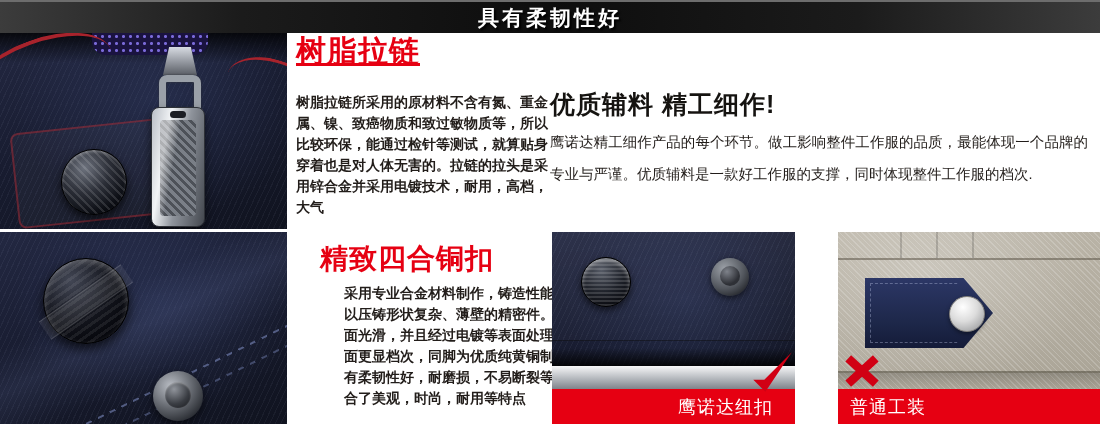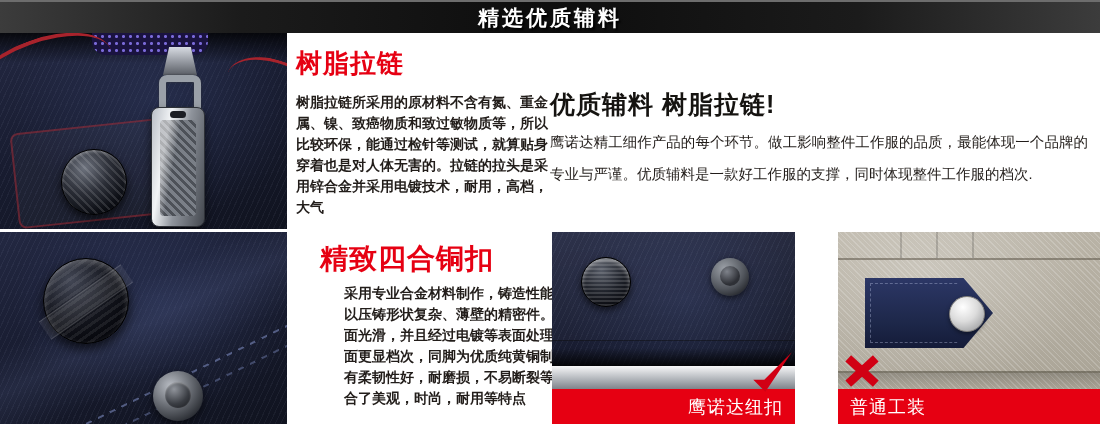--- a/index.html
+++ b/index.html
@@ -84,21 +84,21 @@
   .pb-snap{position:absolute;left:153px;top:139px;width:50px;height:50px;border-radius:50%;
     background:radial-gradient(circle at 35% 30%, #b9bdc4, #6b6f76 42%, #2b2e34 78%);
     box-shadow:0 3px 8px rgba(0,0,0,.6);}
   .pb-snap-dome{position:absolute;left:12px;top:11px;width:26px;height:26px;border-radius:50%;
     background:radial-gradient(circle at 35% 28%, #90949b, #3a3d43 58%, #15161a);
     box-shadow:inset 0 1px 2px rgba(255,255,255,.4);}
   
   .label-bar{position:absolute;left:0;bottom:0;width:100%;height:35px;background:#e60012;
     display:flex;align-items:center;box-sizing:border-box;}
   .label-bar span{color:#fff;font-size:18px;letter-spacing:1px;}
-  .bar-right{justify-content:flex-end;padding-right:12px;text-align:center;}
+  .bar-right{justify-content:flex-end;padding-right:22px;text-align:center;}
   .bar-left{justify-content:flex-start;padding-left:12px;}
   .mark{position:absolute;z-index:3;}
   
   .pc-flap{position:absolute;left:0;top:0;width:100%;height:108px;
     background:linear-gradient(180deg, rgba(255,255,255,.05), rgba(255,255,255,.02));
     border-bottom:1px solid rgba(0,0,0,.45);}
   .pc-btn{position:absolute;left:29px;top:25px;width:48px;height:48px;border-radius:50%;
     background:
       repeating-linear-gradient(0deg, rgba(255,255,255,.14) 0 2px, transparent 2px 4px),
       radial-gradient(circle at 40% 25%, #565b66 0%, #1d2028 50%, #090a0f 82%);
@@ -124,38 +124,38 @@
     border:1px dashed rgba(200,210,240,.35);
     clip-path:polygon(0 0,78% 0,100% 50%,78% 100%,0 100%);}
   .pd-btn{position:absolute;left:111px;top:64px;width:34px;height:34px;border-radius:50%;
     background:radial-gradient(circle at 38% 30%, #ffffff, #dcdcdc 45%, #a2a3a5 85%);
     border:1px solid #83817c;box-shadow:0 2px 4px rgba(0,0,0,.4);}
   .pd-seam-bot{position:absolute;left:0;top:139px;width:100%;height:2px;background:rgba(70,65,52,.5);}
   .pd-shadow{position:absolute;left:0;top:141px;width:100%;height:16px;
     background:linear-gradient(180deg,rgba(0,0,0,.18),transparent);}
   
   .red-heading{position:absolute;left:296px;margin:0;color:#e60012;font-weight:bold;}
-  .h-zip{top:46px;font-size:26px;letter-spacing:1px;}
+  .h-zip{top:31px;font-size:30px;letter-spacing:1px;text-decoration:underline;}
   .h-btn{top:240px;font-size:28px;letter-spacing:1px;margin-left:24px;}
   .body-text{position:absolute;left:296px;width:252px;margin:0;color:#221d1a;
     font-size:14px;line-height:21px;text-align:justify;font-weight:bold;}
   .t-zip{top:92px;}
   .t-btn{top:283px;margin-left:48px;}
   .q-heading{position:absolute;left:550px;top:88px;margin:0;color:#151310;
     font-size:25px;font-weight:bold;letter-spacing:1px;}
   .q-body{position:absolute;left:550px;top:126px;width:538px;margin:0;color:#221d1a;
     font-size:14.5px;line-height:32px;text-align:justify;}
 </style>
 </head>
 <body>
 
 <div class="stage">
 
   <header class="banner">
-    <span class="banner-title">精选优质辅料</span>
+    <span class="banner-title">具有柔韧性好</span>
   </header>
 
   <figure class="photo navy" style="left:0;top:33px;width:287px;height:196px;margin:0;">
     <div class="pa-topshadow"></div>
     <div class="pa-collar"></div>
     <div class="pa-red-trim"></div>
     <div class="pa-red-trim2"></div>
     <div class="pa-pocket"></div>
     <div class="pa-button"></div>
     <div class="pa-slider"></div>
@@ -176,21 +176,21 @@
     <div class="pb-snap">
       <div class="pb-snap-dome"></div>
     </div>
   </figure>
 
   <h2 class="red-heading h-zip">树脂拉链</h2>
   <p class="body-text t-zip">树脂拉链所采用的原材料不含有氮、重金属、镍、致癌物质和致过敏物质等，所以比较环保，能通过检针等测试，就算贴身穿着也是对人体无害的。拉链的拉头是采用锌合金并采用电镀技术，耐用，高档，大气</p>
   <h2 class="red-heading h-btn">精致四合铜扣</h2>
   <p class="body-text t-btn">采用专业合金材料制作，铸造性能好，可以压铸形状复杂、薄壁的精密件。铸件表面光滑，并且经过电镀等表面处理，使扣面更显档次，同脚为优质纯黄铜制作，具有柔韧性好，耐磨损，不易断裂等特点综合了美观，时尚，耐用等特点</p>
 
-  <h2 class="q-heading">优质辅料 树脂拉链!</h2>
+  <h2 class="q-heading">优质辅料 精工细作!</h2>
   <p class="q-body">鹰诺达精工细作产品的每个环节。做工影响整件工作服的品质，最能体现一个品牌的专业与严谨。优质辅料是一款好工作服的支撑，同时体现整件工作服的档次.</p>
 
   <figure class="photo navy" style="left:552px;top:232px;width:243px;height:192px;margin:0;">
     <div class="pc-flap"></div>
     <div class="pc-btn"></div>
     <div class="pc-snap">
       <div class="pc-snap-dome"></div>
     </div>
     <div class="pc-foldshadow"></div>
     <div class="pc-gray"></div>

